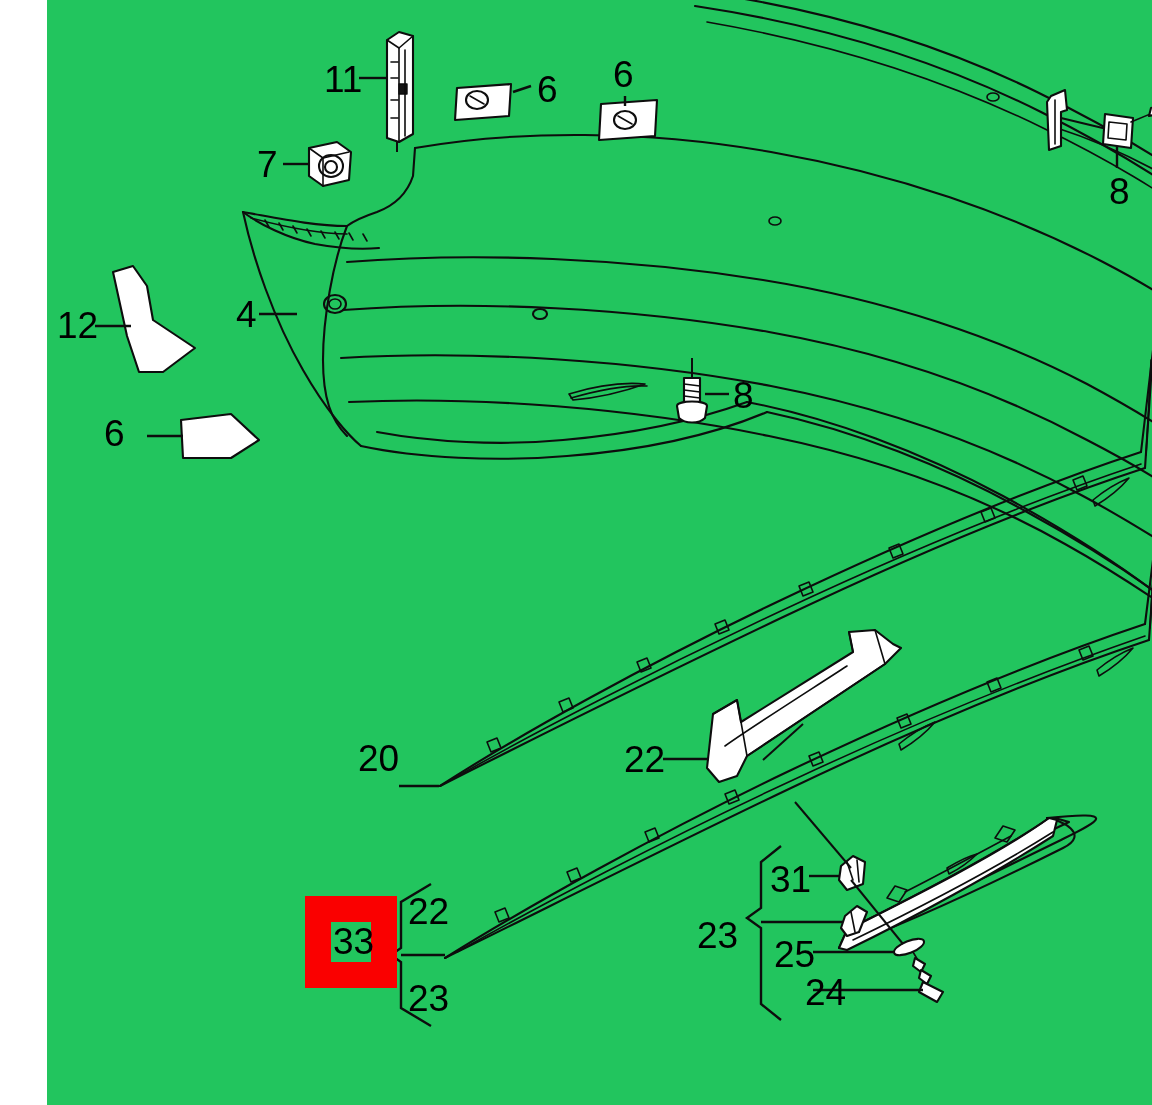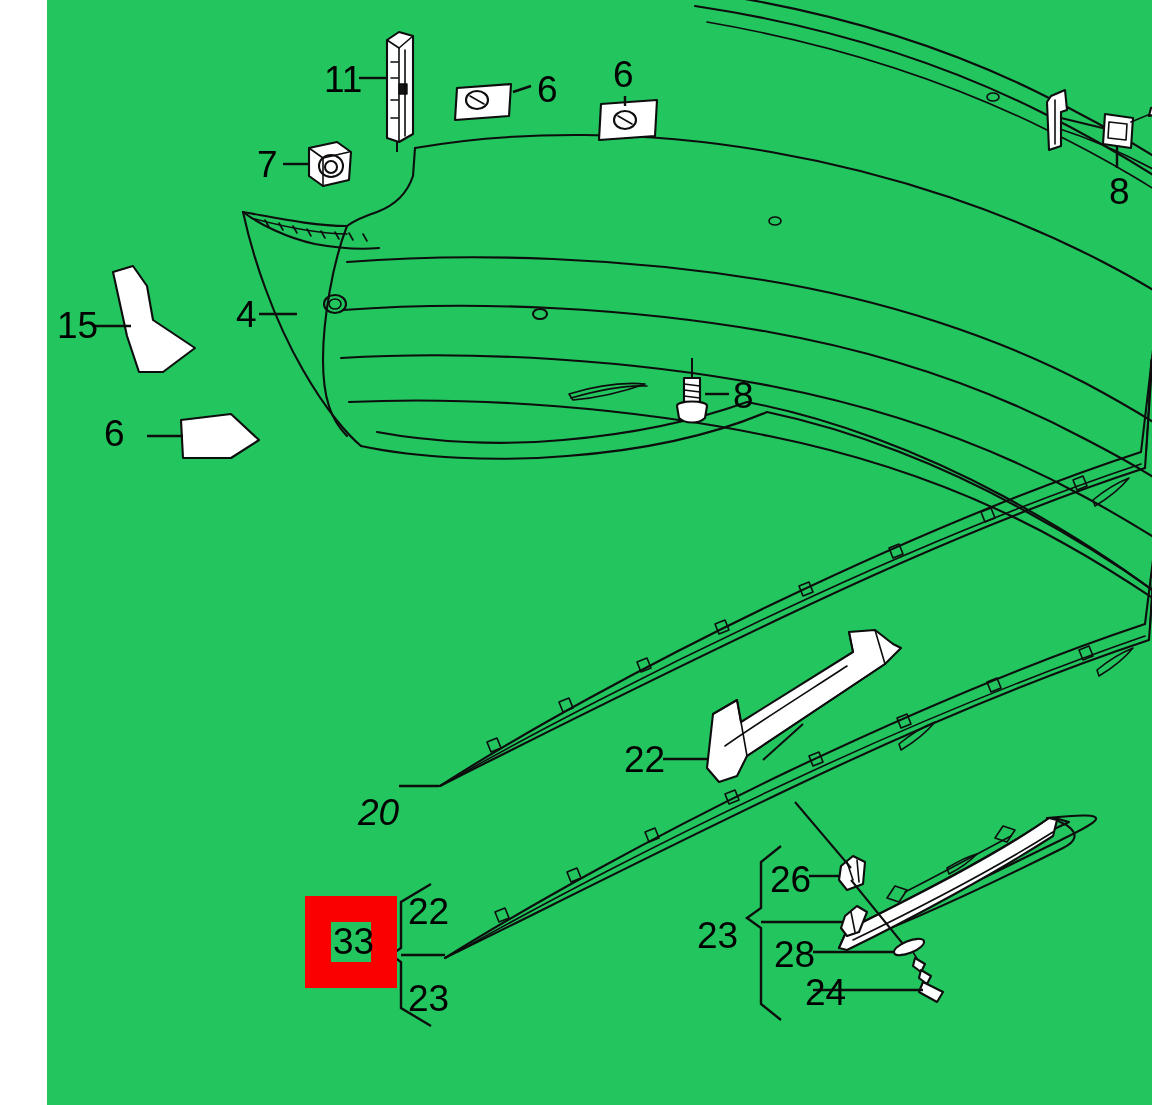--- a/index.html
+++ b/index.html
@@ -345,27 +345,27 @@
 
   </svg>
 
   <div id="highlight-box" style="left: 258px; top: 896px; width: 92px; height: 92px; border-width: 26px; border-color: rgb(250, 0, 0);"></div>
 
   <div class="callout-text" style="left: 277px; top: 61px;">11</div>
   <div class="callout-text" style="left: 490px; top: 71px;">6</div>
   <div class="callout-text" style="left: 566px; top: 56px;">6</div>
   <div class="callout-text" style="left: 1062px; top: 173px;">8</div>
   <div class="callout-text" style="left: 210px; top: 146px;">7</div>
-  <div class="callout-text" style="left: 10px; top: 307px;">15</div>
+  <div class="callout-text" style="left: 10px; top: 307px;">12</div>
   <div class="callout-text" style="left: 189px; top: 296px;">4</div>
   <div class="callout-text" style="left: 57px; top: 415px;">6</div>
   <div class="callout-text" style="left: 686px; top: 377px;">8</div>
-  <div class="callout-text" style="left: 311px; top: 794px; font-style: italic;">20</div>
+  <div class="callout-text" style="left: 311px; top: 740px;">20</div>
   <div class="callout-text" style="left: 577px; top: 741px;">22</div>
   <div class="callout-text" style="left: 361px; top: 893px;">22</div>
   <div class="callout-text" style="left: 361px; top: 980px;">23</div>
-  <div class="callout-text" style="left: 723px; top: 861px;">26</div>
+  <div class="callout-text" style="left: 723px; top: 861px;">31</div>
   <div class="callout-text" style="left: 650px; top: 917px;">23</div>
-  <div class="callout-text" style="left: 727px; top: 936px;">28</div>
+  <div class="callout-text" style="left: 727px; top: 936px;">25</div>
   <div class="callout-text" style="left: 758px; top: 974px;">24</div>
   <div class="callout-text" style="z-index: 5; left: 286px; top: 923px;">33</div>
 
 </div>
 
 </body></html>

